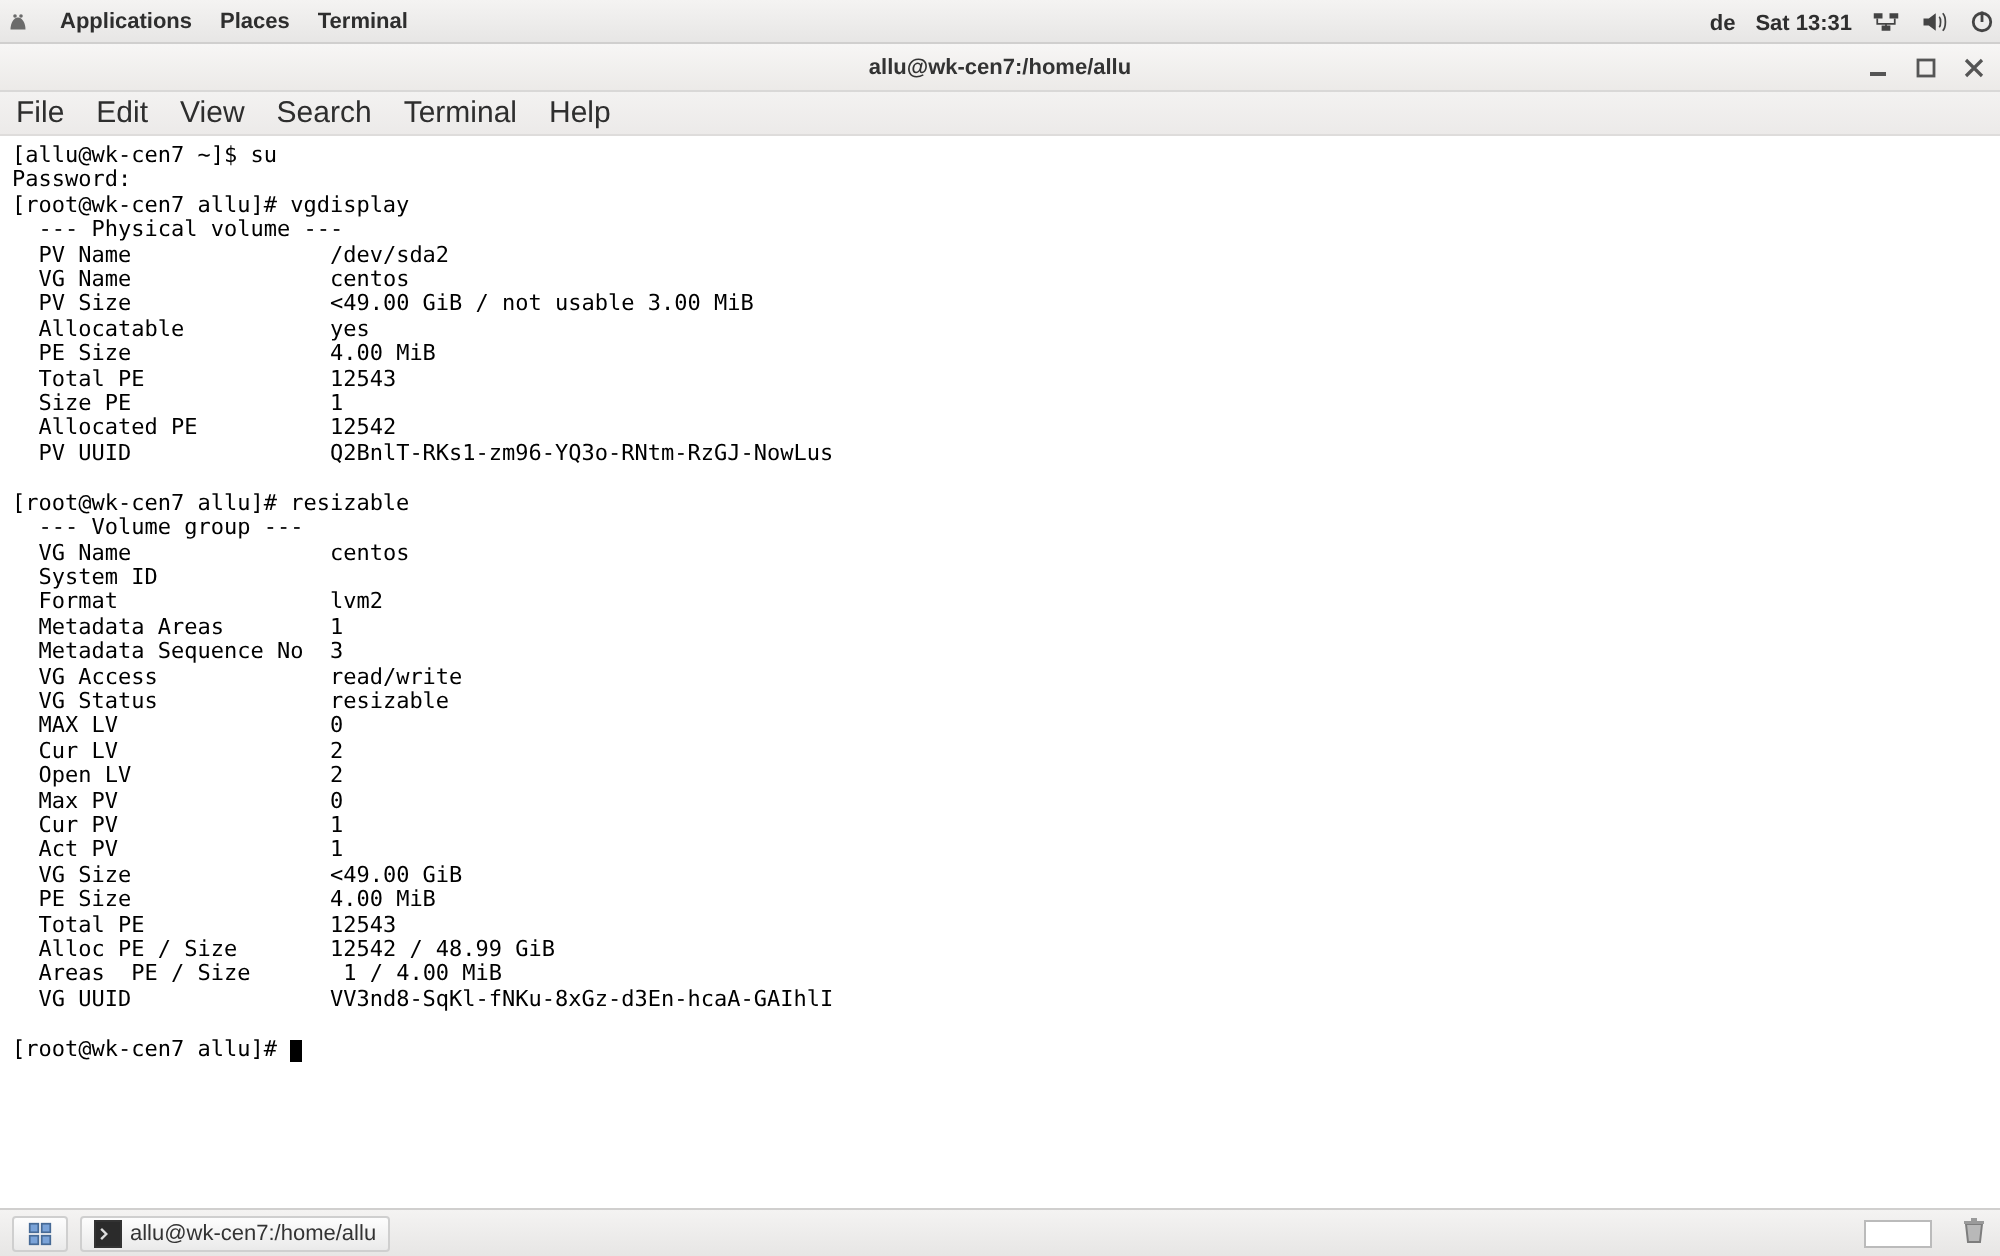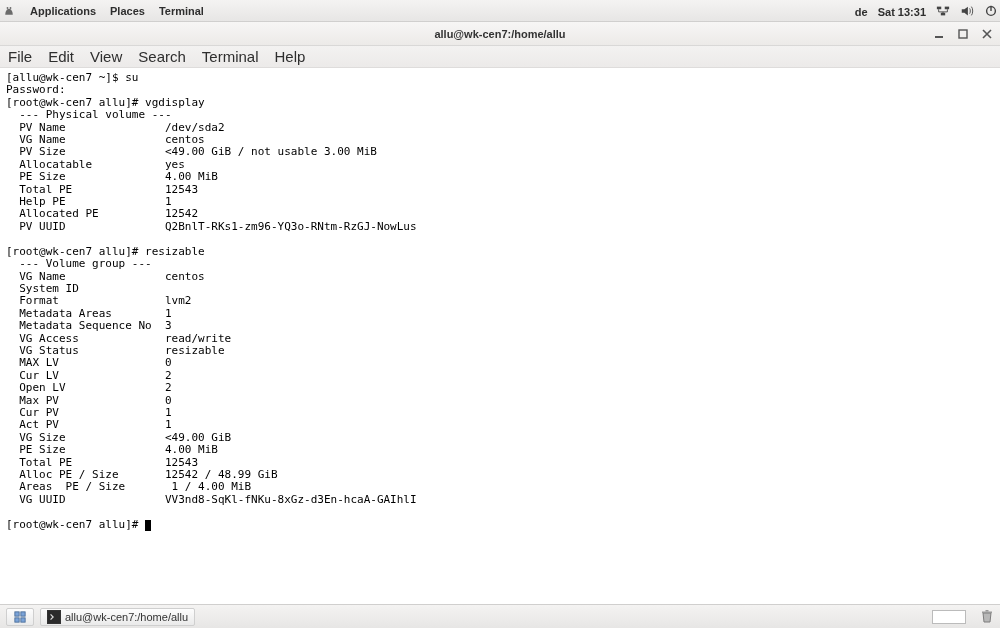--- a/index.html
+++ b/index.html
@@ -121,21 +121,21 @@
 <div class="terminal"><span>[allu@wk-cen7 ~]$ </span><span>su</span>
 <span>Password:</span>
 <span>[root@wk-cen7 allu]# </span><span>vgdisplay</span>
 <span>  --- Physical volume ---</span>
 <span>  PV Name               </span><span>/dev/sda2</span>
 <span>  VG Name               </span><span>centos</span>
 <span>  PV Size               </span><span>&lt;49.00 GiB / not usable 3.00 MiB</span>
 <span>  Allocatable           </span><span>yes</span>
 <span>  PE Size               </span><span>4.00 MiB</span>
 <span>  Total PE              </span><span>12543</span>
-<span>  Help PE               </span><span>1</span>
+<span>  Size PE               </span><span>1</span>
 <span>  Allocated PE          </span><span>12542</span>
 <span>  PV UUID               </span><span>Q2BnlT-RKs1-zm96-YQ3o-RNtm-RzGJ-NowLus</span>
 
 <span>[root@wk-cen7 allu]# </span><span>resizable</span>
 <span>  --- Volume group ---</span>
 <span>  VG Name               </span><span>centos</span>
 <span>  System ID             </span><span></span>
 <span>  Format                </span><span>lvm2</span>
 <span>  Metadata Areas        </span><span>1</span>
 <span>  Metadata Sequence No  </span><span>3</span>

